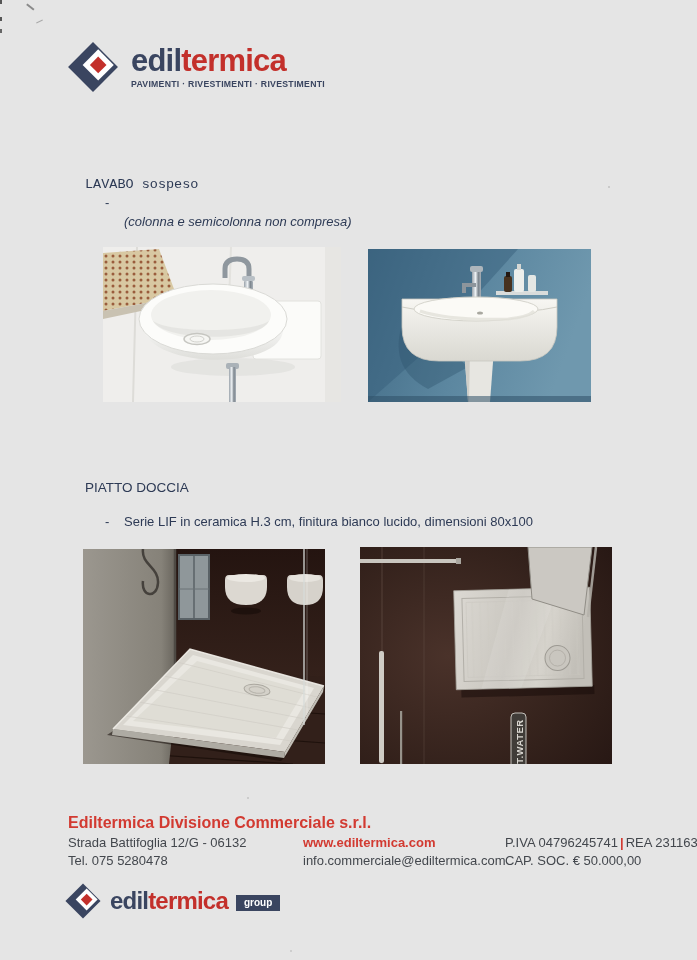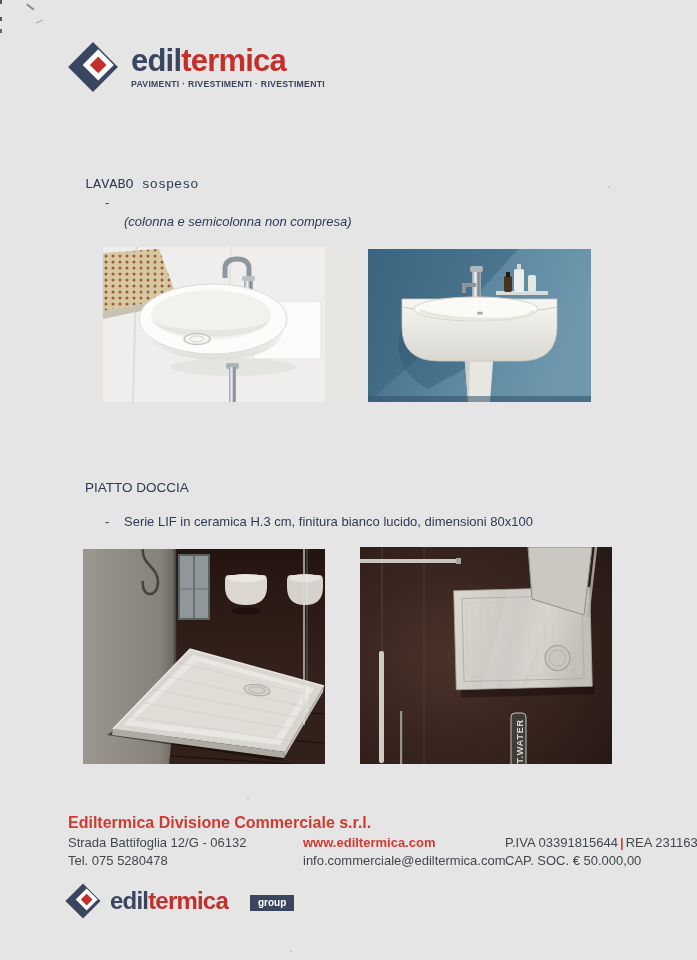--- a/index.html
+++ b/index.html
@@ -11,21 +11,21 @@
   .abs { position:absolute; }
 
   
   .brand-row { display:flex; align-items:center; gap:11px; }
   .brand-col { display:flex; flex-direction:column; }
   .wordmark { font-weight:bold; line-height:1; letter-spacing:-0.8px; white-space:nowrap; }
   .wordmark .navy { color:#3a4560; }
   .wordmark .red  { color:#c3302b; }
   .tagline { font-weight:bold; font-size:8.7px; letter-spacing:0.28px; color:#3a4560; margin-top:3px; white-space:nowrap; }
   .badge { background:#3a4560; color:#ffffff; font-size:10px; font-weight:bold;
-           padding:2px 8px 3px; margin-left:22px; align-self:flex-end; margin-bottom:2px; }
+           padding:2px 8px 3px; margin-left:8px; align-self:flex-end; margin-bottom:2px; }
 
   
   .sec-title { font-size:13.5px; color:#2d3a55; }
   .b-dash { font-size:13px; color:#2d3a55; }
   .b-text { font-size:13px; color:#2d3a55; white-space:nowrap; }
 
   
   .photo { position:absolute; }
   .photo svg { display:block; }
 
@@ -289,21 +289,21 @@
     <div class="f-line">Tel. 075 5280478</div>
   </div>
 
   <div class="abs" style="left:303px;top:834px;">
     <div class="f-line f-red">www.ediltermica.com</div>
     <div class="f-line">info.commerciale@ediltermica.com</div>
   </div>
 
   <div class="abs" style="left:505px;top:834px;">
     <div class="f-line">
-      <span>P.IVA 03391815644</span><span class="f-pipe">|</span><span>REA 231163</span>
+      <span>P.IVA 04796245741</span><span class="f-pipe">|</span><span>REA 231163</span>
     </div>
     <div class="f-line">CAP. SOC. € 50.000,00</div>
   </div>
 
   <div class="abs brand-row" style="left:64px;top:882px;gap:8px;">
     <svg width="38" height="38" viewBox="0 0 52 52">
       <path d="M26 2 L50 26 L26 50 L2 26 Z" fill="#3a4560"></path>
       <path d="M31 9 L46 24 L31 39 L16 24 Z" fill="#ffffff"></path>
       <path d="M31 16 L39 24 L31 32 L23 24 Z" fill="#c3302b"></path>
     </svg>

